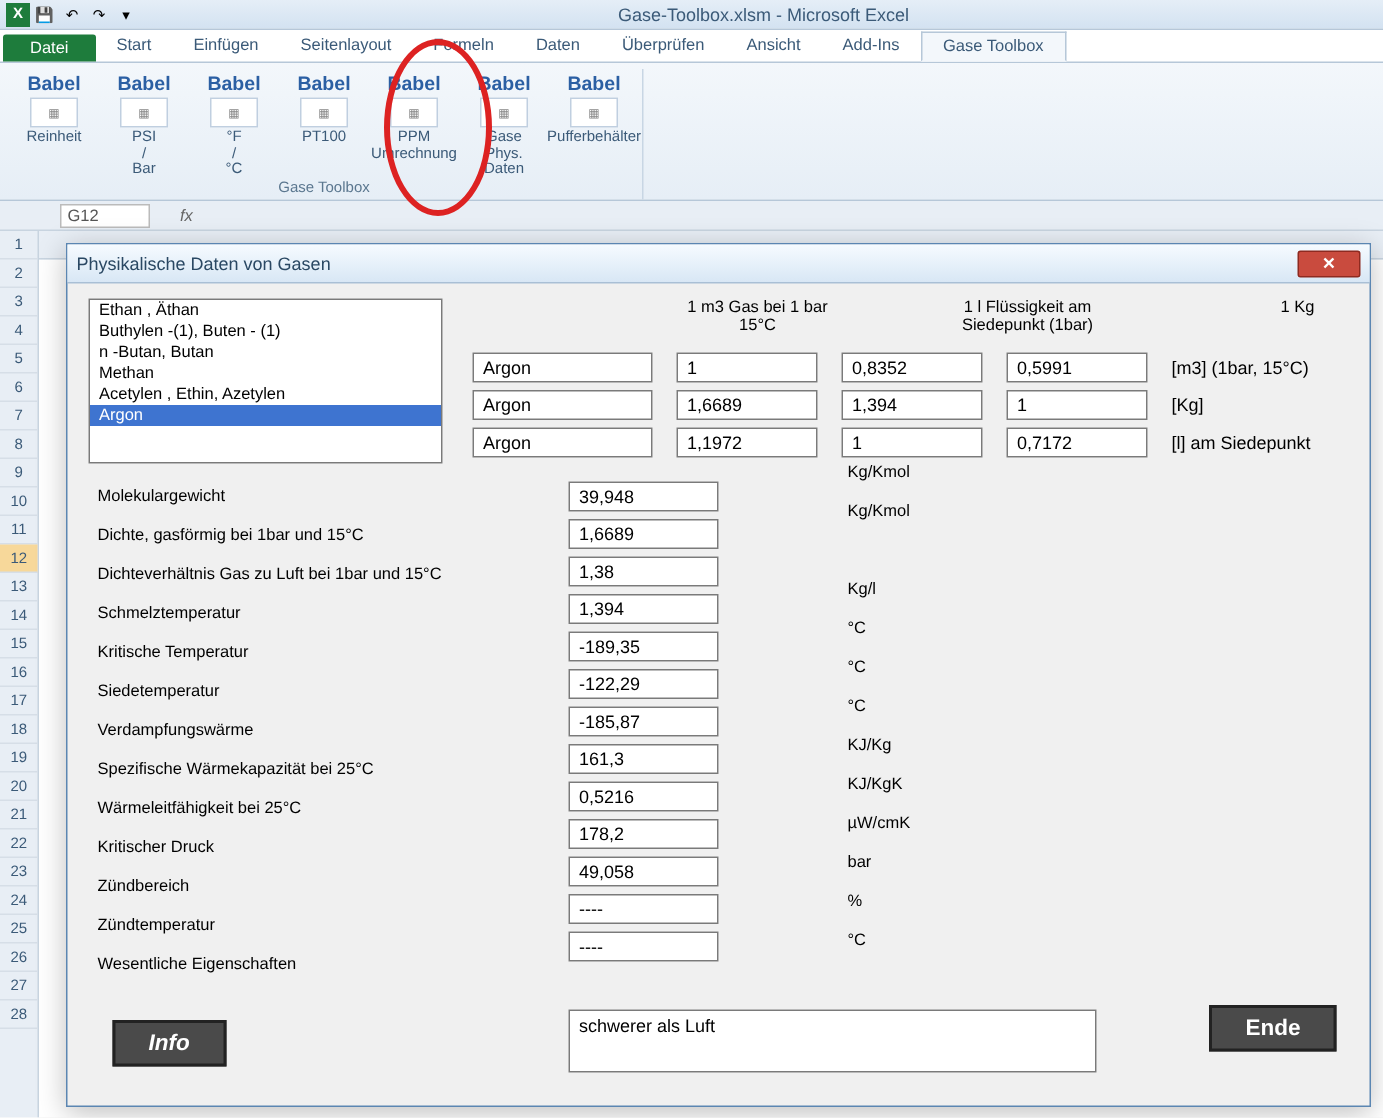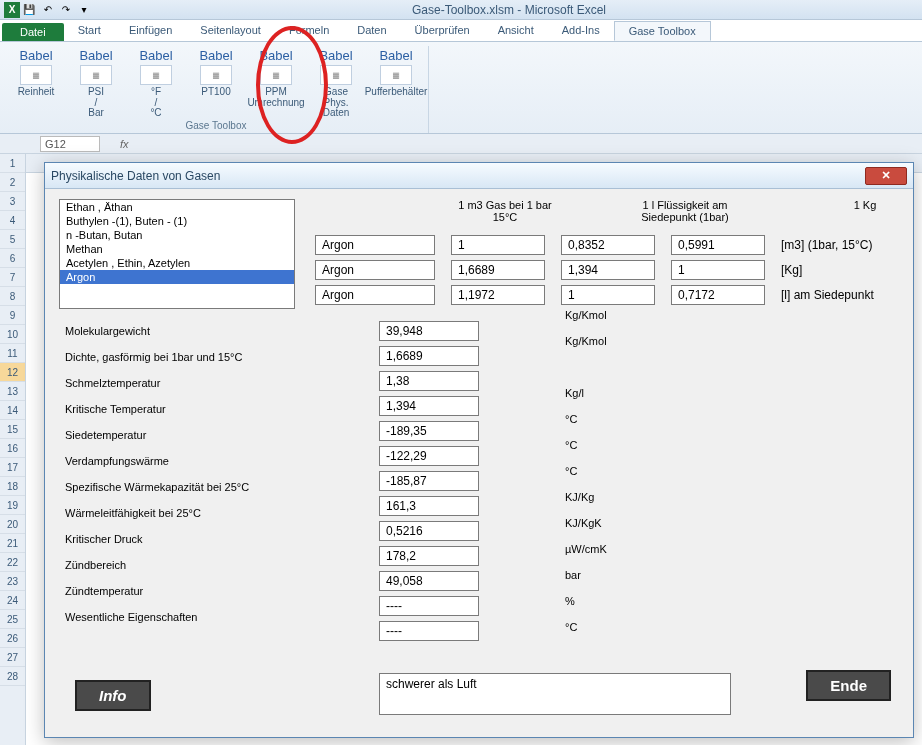--- a/index.html
+++ b/index.html
@@ -15,21 +15,21 @@
 .tabs { height: 22px; background: #fff; display: flex; align-items: end; border-bottom: 1px solid #b6c7d8; padding-left: 2px; gap: 0; }
 .tab { padding: 3px 14px 3px 14px; color: #3b5a78; cursor: pointer; font-size: 11px; }
 .tab.file { background: #1e7c3c; color: #fff; border-radius: 2px 2px 0 0; padding: 3px 18px; }
 .tab.active { border: 1px solid #b6c7d8; border-bottom: 1px solid #f3f7fb; background: #f3f7fb; }
 
 
 .ribbon { height: 92px; background: linear-gradient(#f3f7fb, #e6eef6); border-bottom: 1px solid #b6c7d8; display: flex; padding: 4px 4px 0 4px; }
 .rib-group { border-right: 1px solid #c8d6e4; padding: 0 6px; text-align: center; display: flex; flex-direction: column; }
 .rib-items { display: flex; gap: 8px; flex: 1; }
 .rib-btn { display: flex; flex-direction: column; align-items: center; width: 52px; cursor: pointer; padding-top: 2px; }
-.rib-btn .babel { color: #2b5fa3; font-weight: normal; font-size: 13px; }
+.rib-btn .babel { color: #2b5fa3; font-weight: bold; font-size: 13px; }
 .rib-btn .icon-box { width: 32px; height: 20px; border: 1px solid #c0cfe0; background: #fff; margin: 2px 0; display:flex; align-items:center; justify-content:center; font-size:8px; color:#888;}
 .rib-btn .lbl { color: #3b5a78; font-size: 10px; line-height: 1.05; }
 .rib-group-label { color: #5b778f; font-size: 10px; padding: 1px 0 2px; }
 
 
 .red-circle { position:absolute; left:256px; top:26px; width:72px; height:118px; border:4px solid #d22; border-radius:50% / 50%; pointer-events:none; z-index:5;}
 
 
 .fbar { height: 20px; background: #e8eef5; border-bottom: 1px solid #c8d4e0; display:flex; align-items:center; padding-left:40px; gap:20px; color:#555;}
 .fbar .cell { width:60px; border:1px solid #bbb; background:#fff; padding:1px 4px;}
@@ -233,20 +233,21 @@
           <div class="fld v">1,1972</div>
           <div class="fld v">1</div>
           <div class="fld v">0,7172</div>
           <div class="unit-lbl">[l] am Siedepunkt</div>
         </div>
       </div>
 
     <div class="prop-labels" id="prop-labels">
         <div style="height: 19px;">Molekulargewicht</div>
         <div style="height: 19px;">Dichte, gasförmig bei 1bar und 15°C</div>
+        <div style="height: 19px;">Dichteverhältnis Gas zu Luft bei 1bar und 15°C</div>
         <div style="height: 19px;">Schmelztemperatur</div>
         <div style="height: 19px;">Kritische Temperatur</div>
         <div style="height: 19px;">Siedetemperatur</div>
         <div style="height: 19px;">Verdampfungswärme</div>
         <div style="height: 19px;">Spezifische Wärmekapazität bei 25°C</div>
         <div style="height: 19px;">Wärmeleitfähigkeit bei 25°C</div>
         <div style="height: 19px;">Kritischer Druck</div>
         <div style="height: 19px;">Zündbereich</div>
         <div style="height: 19px;">Zündtemperatur</div>
         <div style="height: 19px;">Wesentliche Eigenschaften</div>

